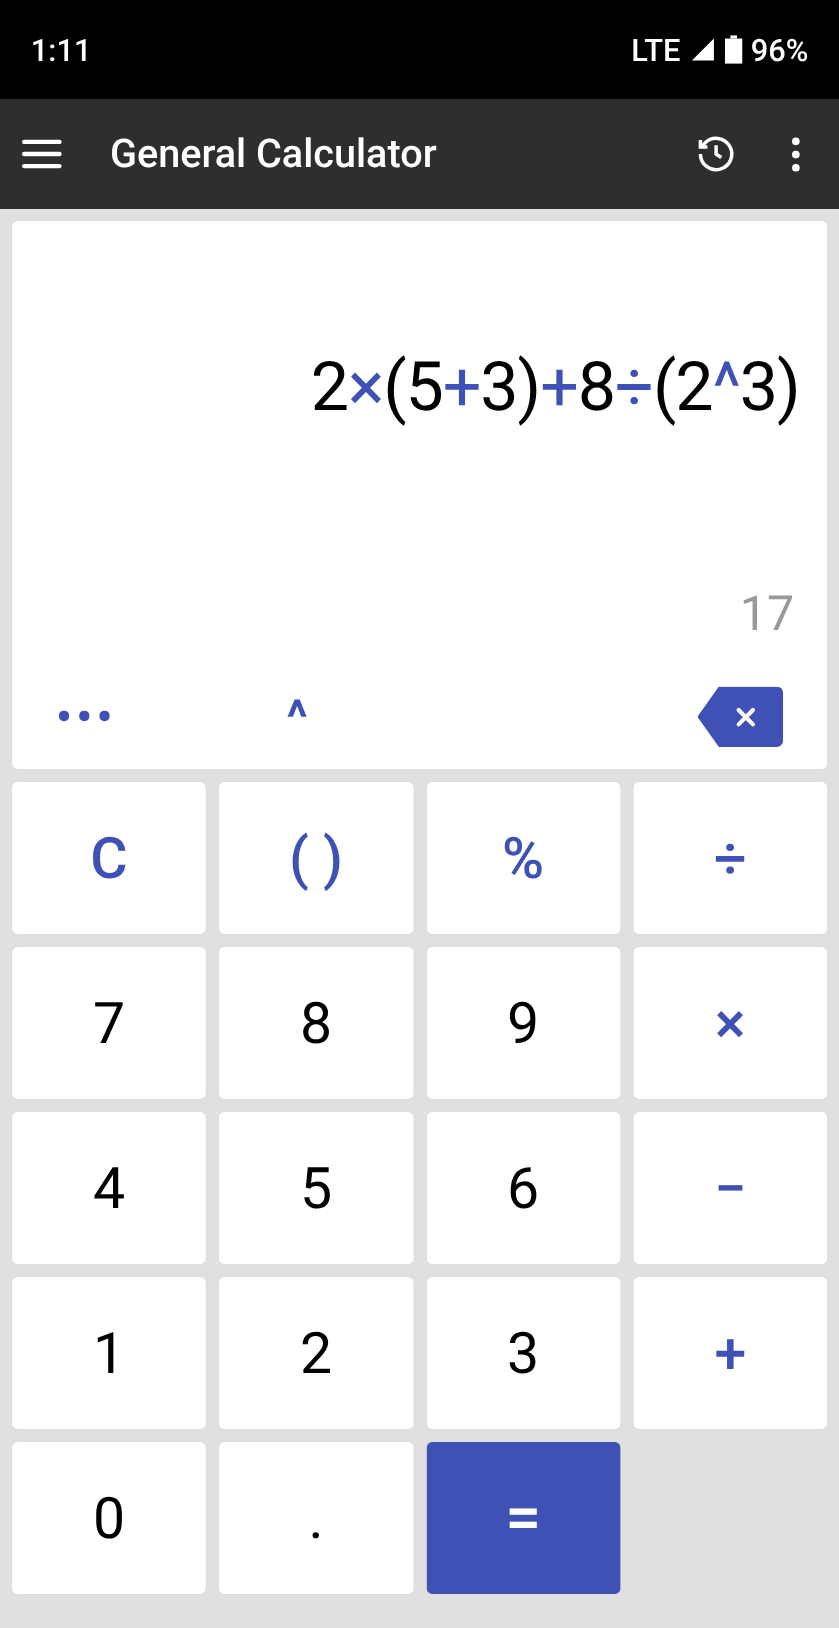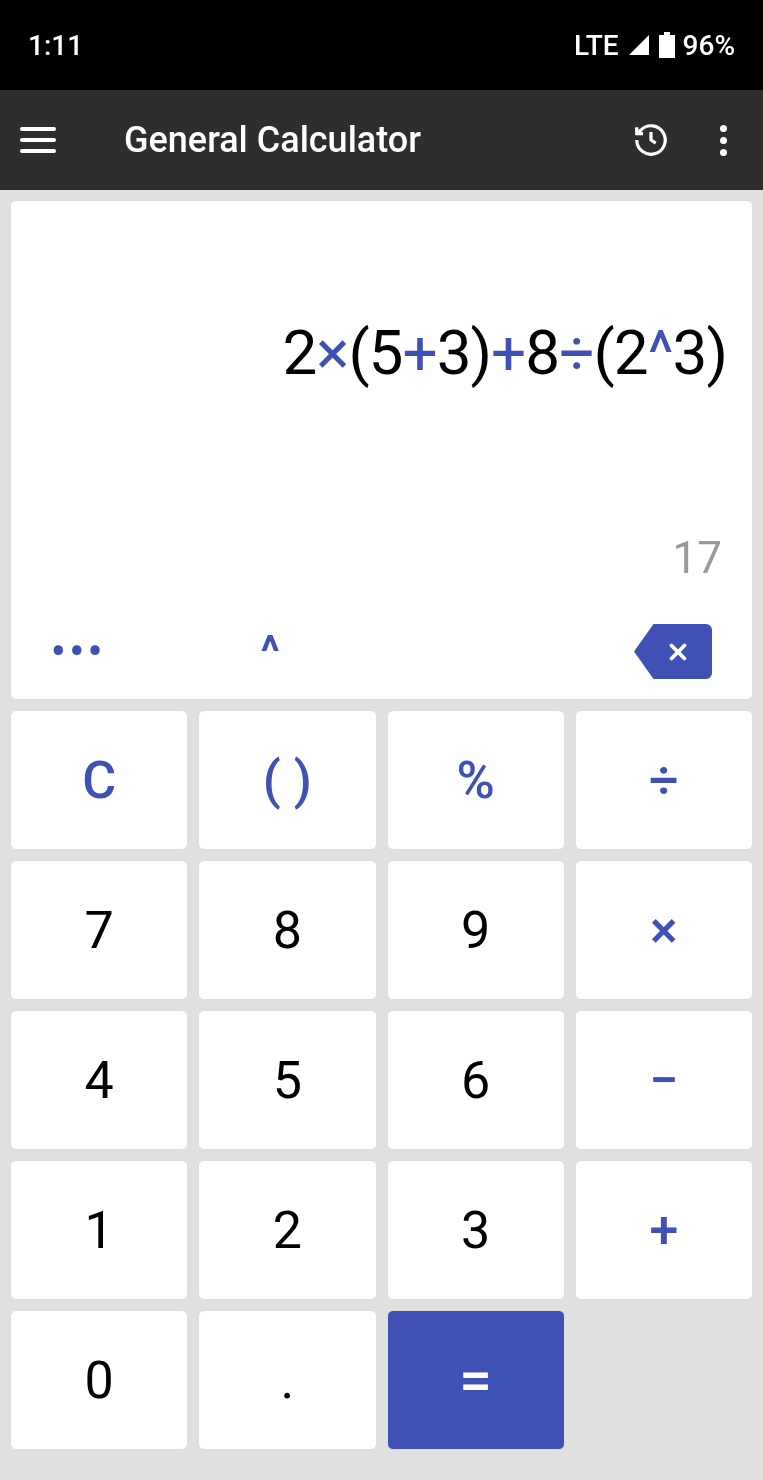--- a/index.html
+++ b/index.html
@@ -47,21 +47,20 @@
     .hamburger-icon span {
       height: 4px;
       background: #fff;
       border-radius: 2px;
       width: 36px;
     }
     .app-title {
       font-size: 36px;
       font-weight: 500;
       flex: 1;
-      margin-left: 24px;
     }
     .history-icon {
       width: 44px;
       height: 44px;
       margin-right: 30px;
       display: flex;
       align-items: center;
       justify-content: center;
     }
     .more-icon {

